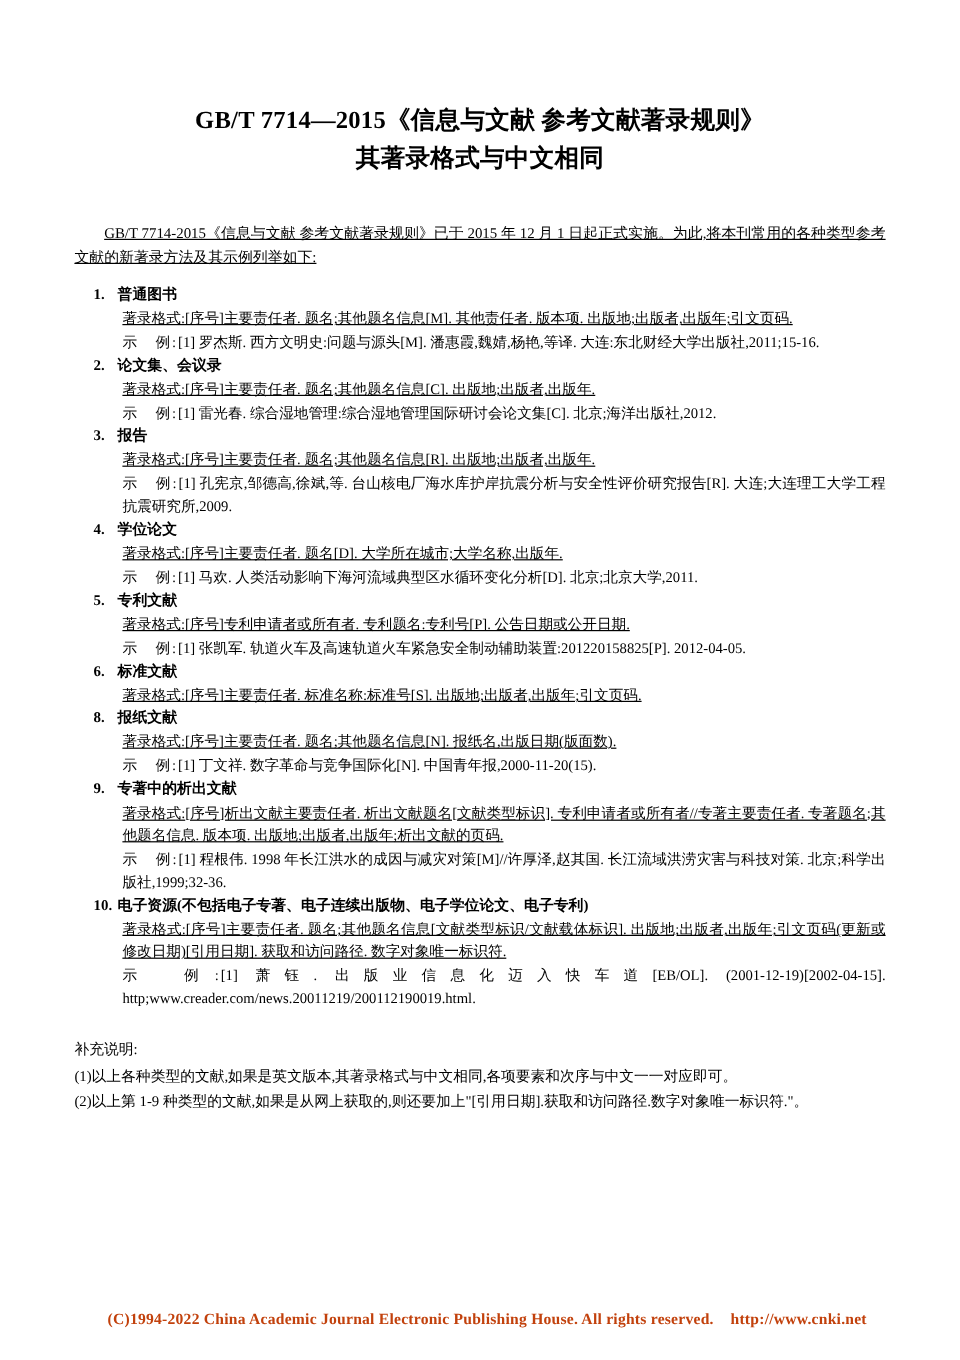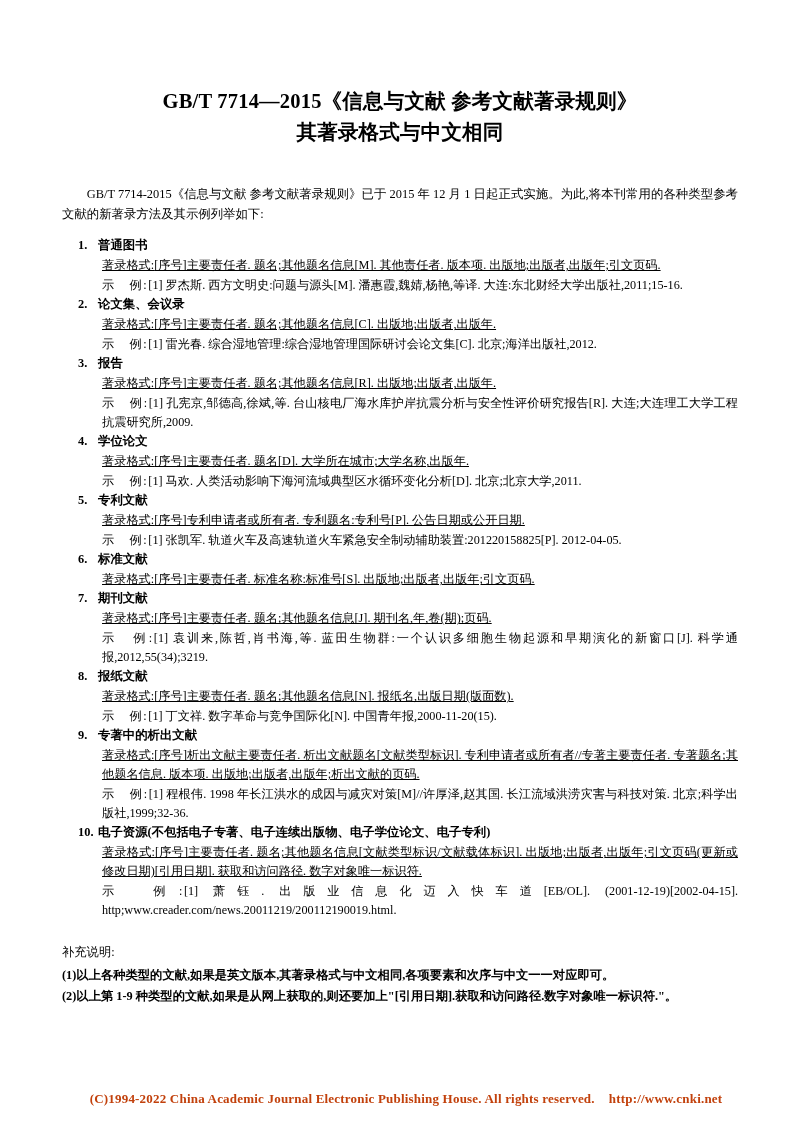--- a/index.html
+++ b/index.html
@@ -32,20 +32,21 @@
     margin-bottom: 0;
   }
   .title .line1 { display: block; white-space: nowrap; }
   .title .line2 { display: block; }
   .intro {
     margin-top: 36px;
     font-size: 12.4px;
     line-height: 1.62;
     text-align: justify;
     text-indent: 2em;
+    text-decoration: underline;
   }
   ol.types {
     list-style: none;
     margin: 6px 0 0 0;
     padding: 0;
     counter-reset: typecount;
   }
   ol.types > li {
     margin: 0 0 0 0;
     padding: 0 0 0 0;
@@ -80,21 +81,20 @@
     font-size: 12.3px;
     line-height: 1.7;
   }
   .notes .nt-title {
     font-weight: normal;
     margin-bottom: 2px;
   }
   .notes p {
     margin: 0;
     text-align: justify;
-    font-weight: bold;
   }
   .footer {
     position: absolute;
     left: 12px;
     right: 0;
     bottom: 26px;
     text-align: center;
     font-family: "Liberation Serif", "DejaVu Serif", serif;
     font-size: 13px;
     font-weight: bold;
@@ -160,27 +160,20 @@
       <div class="ex"><span class="lbl">示　例:</span><span>[1] 张凯军. 轨道火车及高速轨道火车紧急安全制动辅助装置:201220158825[P]. 2012-04-05.</span></div>
     </li>
 
     <li>
       <div class="type-head">
         <span class="num">6.</span><span>标准文献</span>
       </div>
       <div class="fmt"><span class="lbl">著录格式:</span><span>[序号]主要责任者. 标准名称:标准号[S]. 出版地;出版者,出版年;引文页码.</span></div>
     </li>
 
-    <li>
-      <div class="type-head">
-        <span class="num">7.</span><span>期刊文献</span>
-      </div>
-      <div class="fmt"><span class="lbl">著录格式:</span><span>[序号]主要责任者. 题名;其他题名信息[J]. 期刊名,年,卷(期);页码.</span></div>
-      <div class="ex"><span class="lbl">示　例:</span><span>[1] 袁训来,陈哲,肖书海,等. 蓝田生物群:一个认识多细胞生物起源和早期演化的新窗口[J]. 科学通报,2012,55(34);3219.</span></div>
-    </li>
 
     <li>
       <div class="type-head">
         <span class="num">8.</span><span>报纸文献</span>
       </div>
       <div class="fmt"><span class="lbl">著录格式:</span><span>[序号]主要责任者. 题名;其他题名信息[N]. 报纸名,出版日期(版面数).</span></div>
       <div class="ex"><span class="lbl">示　例:</span><span>[1] 丁文祥. 数字革命与竞争国际化[N]. 中国青年报,2000-11-20(15).</span></div>
     </li>
 
     <li>

